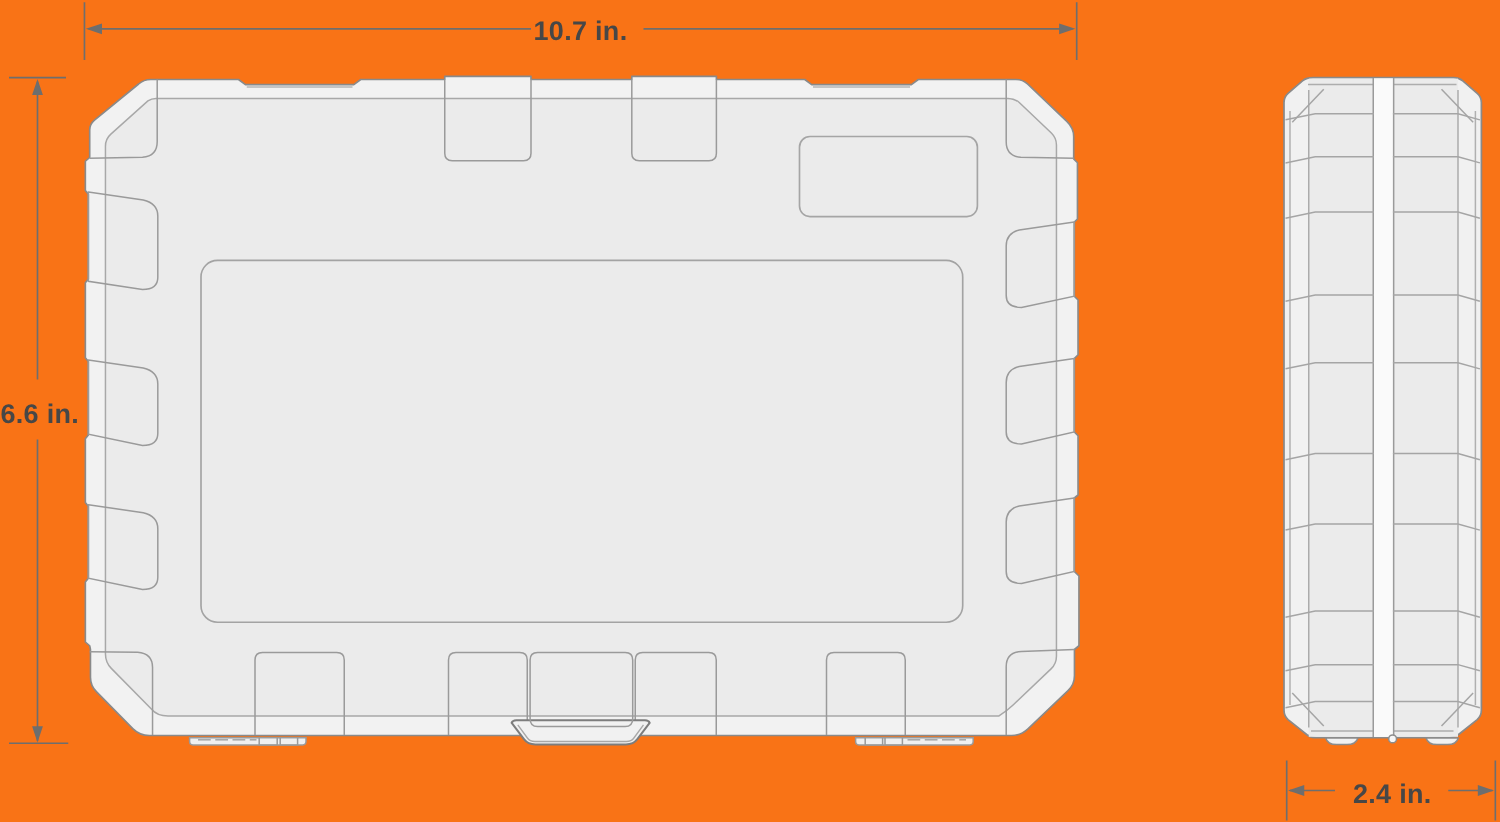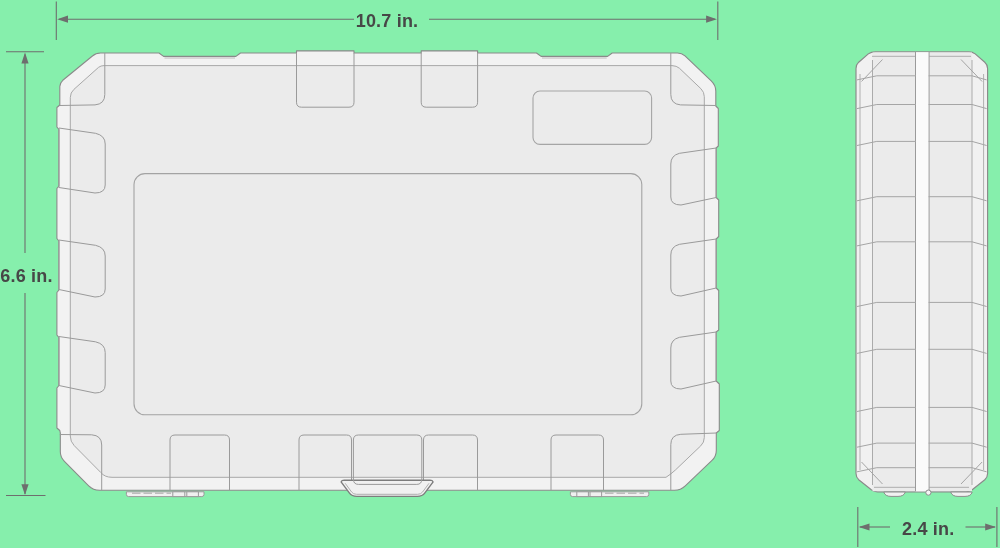--- a/index.html
+++ b/index.html
@@ -1,16 +1,16 @@
 <!DOCTYPE html>
 <html><head>
 <meta charset="utf-8">
 <style>
   html,body{margin:0;padding:0;background:#ffffff;}
-  .wrap{width:1000px;height:548px;position:relative;overflow:hidden;background:#86efac;}
+  .wrap{width:1000px;height:548px;position:relative;overflow:hidden;background:#f97316;}
   text{font-family:"Liberation Sans", sans-serif;font-weight:bold;fill:#474747;}
 </style>
 </head>
 <body>
 <div class="wrap">
 <svg width="1000" height="548" viewBox="0 0 1000 548" xmlns="http://www.w3.org/2000/svg">
 
 <g stroke="#6e6e6e" stroke-width="1.1" fill="none">
   <line x1="56.3" y1="1.5" x2="56.3" y2="40"></line>
   <line x1="717.8" y1="1.5" x2="717.8" y2="40"></line>

